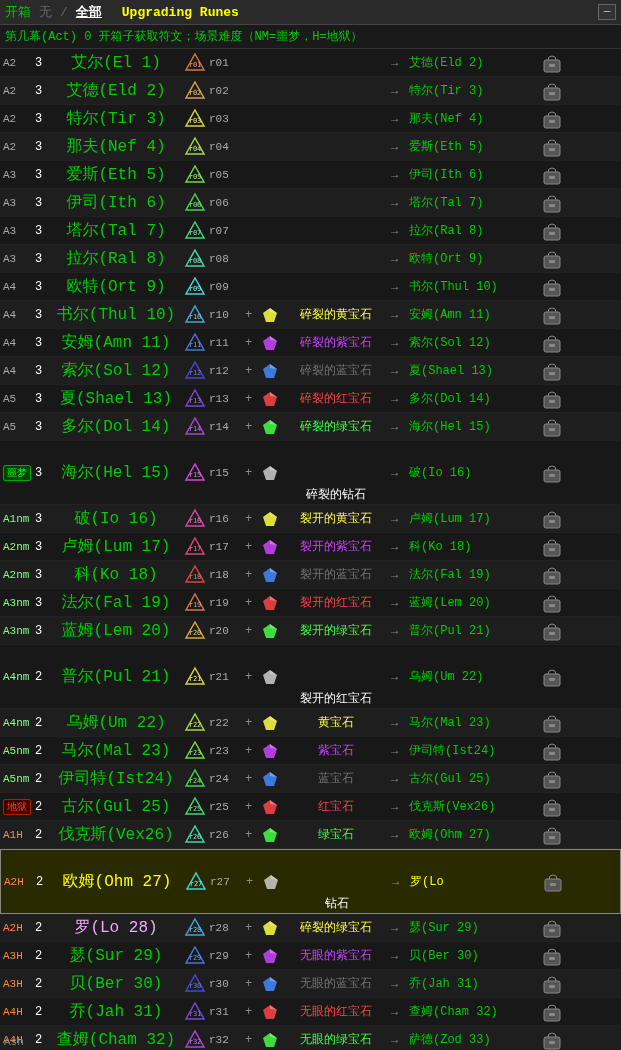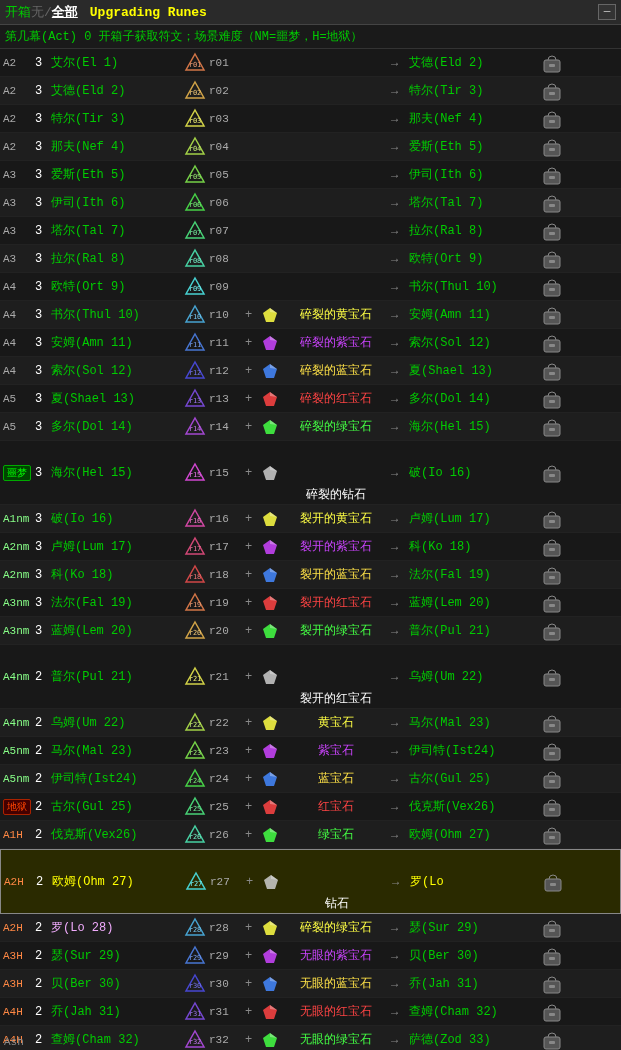--- a/index.html
+++ b/index.html
@@ -11,20 +11,21 @@
       width: 621px;
       min-height: 1050px;
       overflow-x: hidden;
     }
     .header-bar {
       background: #2a2a2a;
       border-bottom: 1px solid #444;
       padding: 3px 5px;
       display: flex;
       align-items: center;
+      gap: 8px;
     }
     .header-bar span { color: #00cc00; font-size: 13px; }
     .header-bar .title { color: #ffff00; font-weight: bold; }
     .header-bar .active { color: #ffffff; font-weight: bold; text-decoration: underline; }
     .sub-header {
       background: #1a1a1a;
       border-bottom: 1px solid #333;
       padding: 3px 5px;
       color: #00cc00;
       font-size: 12px;
@@ -35,21 +36,21 @@
       align-items: center;
       padding: 1px 3px;
       border-bottom: 1px solid #222;
       min-height: 28px;
     }
     .row:nth-child(even) { background: #1e1e1e; }
     .row:nth-child(odd) { background: #181818; }
     .row.highlighted { background: #2a2a00; border: 1px solid #888888; }
     .col-level { width: 32px; color: #aaaaaa; font-size: 12px; flex-shrink: 0; }
     .col-qty { width: 16px; color: #ffffff; font-size: 12px; flex-shrink: 0; }
-    .col-name { width: 130px; color: #00cc00; font-size: 12px; flex-shrink: 0; }
+    .col-name { width: 130px; color: #00cc00; font-size: 16px; flex-shrink: 0; text-align: center; }
     .col-rune-icon { width: 28px; flex-shrink: 0; display: flex; align-items: center; justify-content: center; }
     .col-rune-code { width: 36px; color: #aaaaaa; font-size: 11px; flex-shrink: 0; }
     .col-plus { width: 14px; color: #888; font-size: 12px; flex-shrink: 0; }
     .col-gem { width: 110px; color: #00cc00; font-size: 12px; flex-shrink: 0; text-align: center; }
     .col-gem-icon { width: 22px; flex-shrink: 0; display: flex; align-items: center; justify-content: center; }
     .col-arrow { width: 18px; color: #888888; font-size: 12px; flex-shrink: 0; }
     .col-result { width: 130px; color: #00cc00; font-size: 12px; flex-shrink: 0; }
     .col-result-icon { width: 26px; flex-shrink: 0; display: flex; align-items: center; justify-content: center; }
     .nm-badge {
       display: inline-block;
@@ -80,21 +81,21 @@
 
     .footer {
       padding: 4px 8px;
       color: #888888;
       font-size: 11px;
       text-align: right;
     }
 
     .gem-yellow { color: #ffff44; }
     .gem-purple { color: #cc44ff; }
-    .gem-blue { color: #fde047; font-family: Liberation Serif, serif; }
+    .gem-blue { color: #737373; font-family: Liberation Serif, serif; }
     .gem-red { color: #ff4444; }
     .gem-green { color: #44ff44; }
     .gem-white { color: #ffffff; margin-top: 44px; }
 
     .close-btn {
       margin-left: auto;
       background: #333;
       border: 1px solid #666;
       color: #ccc;
       width: 18px;

